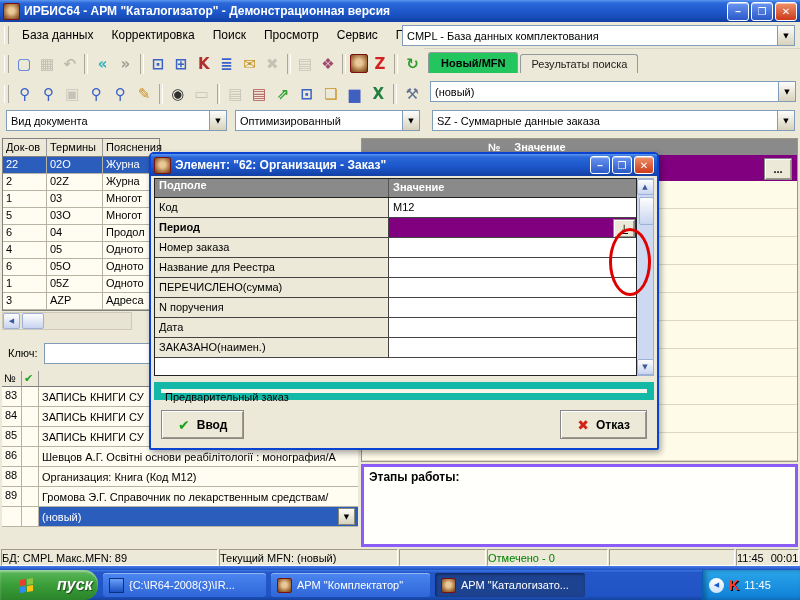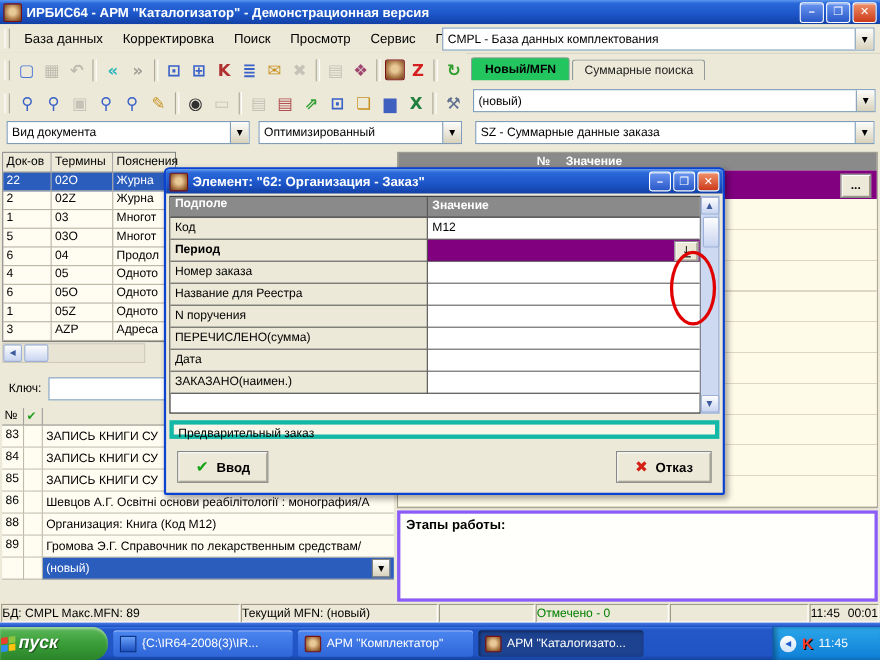--- a/index.html
+++ b/index.html
@@ -109,39 +109,39 @@
   .d-row.selected .d-lbl{font-weight:bold}
   .d-row.selected .d-val{background:#800080}
   .dd-btn2{position:absolute;right:1px;top:1px;width:20px;height:17px;background:#ece9d8;
     border:1px solid #888;box-shadow:inset 1px 1px 0 #fff,inset -1px -1px 0 #9e9a87;
     display:flex;align-items:center;justify-content:center}
   .dd-glyph{font-size:10px;border-bottom:1px solid #000;line-height:9px;font-family:"DejaVu Sans",sans-serif}
   .d-scroll{width:17px;display:flex;flex-direction:column;align-items:center;background:#cdd9f1;
     border:1px solid #9cb0d8;border-left:none;box-sizing:border-box}
   .d-scroll .sc-thumb{width:13px;height:26px;margin-top:2px}
   .d-scroll .sc-down{margin-top:auto}
-  #dlg-hint{margin-top:6px;width:500px;box-sizing:border-box;border:4px solid #14b8a6;background:#f7f4e8;
+  #dlg-hint{margin-top:6px;width:500px;box-sizing:border-box;border:7px solid #14b8a6;background:#f7f4e8;
     padding:2px 4px;height:17px}
   #dlg-buttons{position:absolute;left:10px;right:10px;bottom:9px;display:flex;justify-content:space-between}
   .xp-button{height:27px;background:#ece9d8;border:1px solid #888;box-shadow:inset 1px 1px 0 #fff,inset -1px -1px 0 #9e9a87;
     display:flex;align-items:center;gap:7px;padding:0 16px;font-weight:bold;font-size:12px}
   .glyph-green{color:#17a317;font-weight:bold;font-size:14px;font-family:"DejaVu Sans",sans-serif}
   .glyph-red{color:#d42316;font-weight:bold;font-size:14px;font-family:"DejaVu Sans",sans-serif}
   #ellipse{left:609px;top:228px;width:36px;height:62px;border:3px solid #e10000;border-radius:50%;z-index:30}
   
   #statusbar{left:0;top:549px;width:800px;height:17px;background:#ece9d8}
   .st-panel{position:absolute;top:0;height:17px;box-sizing:border-box;border:1px solid;
     border-color:#9e9a87 #fff #fff #9e9a87;padding:2px 0;white-space:nowrap;overflow:hidden}
   #blue-strip{left:0;top:566px;width:800px;height:4px;background:linear-gradient(180deg,#4a7ce8,#1c50c0)}
   
   #taskbar{left:0;top:570px;width:800px;height:30px;
     background:linear-gradient(180deg,#3c78e8 0%,#2458c8 8%,#2054c4 85%,#15429e 100%)}
   #start-btn{position:absolute;left:0;top:0;width:98px;height:30px;border-radius:0 14px 14px 0;
-    background:linear-gradient(180deg,#5cb85a 0%,#3a9e38 50%,#2b842a 100%);display:flex;align-items:center;gap:3px;
-    padding-left:1px;box-sizing:border-box;color:#fff;font-weight:bold;font-style:italic;font-size:16px;
+    background:linear-gradient(180deg,#5cb85a 0%,#3a9e38 50%,#2b842a 100%);display:flex;align-items:center;gap:24px;
+    padding-left:20px;box-sizing:border-box;color:#fff;font-weight:bold;font-style:italic;font-size:16px;
     text-shadow:1px 1px 1px rgba(0,0,0,.5);box-shadow:inset 0 2px 2px rgba(255,255,255,.4)}
   .flag{display:grid;grid-template-columns:6px 6px;grid-template-rows:6px 6px;gap:1px;transform:skewY(-8deg)}
   .flag i{display:block}
   .task-btn{position:absolute;top:3px;height:24px;border-radius:3px;display:flex;align-items:center;gap:5px;
     padding:0 6px;box-sizing:border-box;color:#fff;font-size:11px;white-space:nowrap;overflow:hidden;
     background:linear-gradient(180deg,#4b86f0,#2f66d8);box-shadow:inset 0 1px 0 rgba(255,255,255,.4)}
   .task-btn.active{background:#1c4290;box-shadow:inset 1px 1px 3px rgba(0,0,0,.5)}
   .ticon-blue{width:13px;height:13px;flex:0 0 auto;background:linear-gradient(180deg,#68a0f8,#1c50c0);border:1px solid #0a3080}
   #tray{position:absolute;left:702px;top:0;width:98px;height:30px;display:flex;align-items:center;gap:5px;
     padding:0 6px;box-sizing:border-box;color:#fff;border-left:1px solid #0a60b0;
@@ -225,21 +225,21 @@
       <span class="tb-icon" style="color: rgb(58, 98, 200);">⊡</span>
       <span class="tb-icon" style="color: rgb(200, 144, 32);">❏</span>
       <span class="tb-icon" style="color: rgb(64, 96, 192);">▆</span>
       <span class="tb-icon" style="color: rgb(31, 127, 63);">X</span>
       <div class="tb-sep"></div>
       <span class="tb-icon" style="color: rgb(96, 112, 144);">⚒</span>
     </div>
 
   <div id="tabs" class="abs">
     <span class="tab active">Новый/MFN</span>
-    <span class="tab inactive">Суммарные поиска</span>
+    <span class="tab inactive">Результаты поиска</span>
   </div>
   <div class="combo" style="left:430px;top:81px;width:366px">
     <span>(новый)</span>
     <span class="dd">▼</span>
   </div>
 
   <div class="combo" style="left:6px;top:110px;width:221px">
     <span>Вид документа</span>
     <span class="dd">▼</span>
   </div>
@@ -422,25 +422,25 @@
               </div>
               <div class="d-row">
                 <div class="d-lbl">Номер заказа</div>
                 <div class="d-val"><span></span></div>
               </div>
               <div class="d-row">
                 <div class="d-lbl">Название для Реестра</div>
                 <div class="d-val"><span></span></div>
               </div>
               <div class="d-row">
+                <div class="d-lbl">ПЕРЕЧИСЛЕНО(сумма)</div>
+                <div class="d-val"><span></span></div>
+              </div>
+              <div class="d-row">
                 <div class="d-lbl">N поручения</div>
-                <div class="d-val"><span></span></div>
-              </div>
-              <div class="d-row">
-                <div class="d-lbl">ПЕРЕЧИСЛЕНО(сумма)</div>
                 <div class="d-val"><span></span></div>
               </div>
               <div class="d-row">
                 <div class="d-lbl">Дата</div>
                 <div class="d-val"><span></span></div>
               </div>
               <div class="d-row">
                 <div class="d-lbl">ЗАКАЗАНО(наимен.)</div>
                 <div class="d-val"><span></span></div>
               </div>

